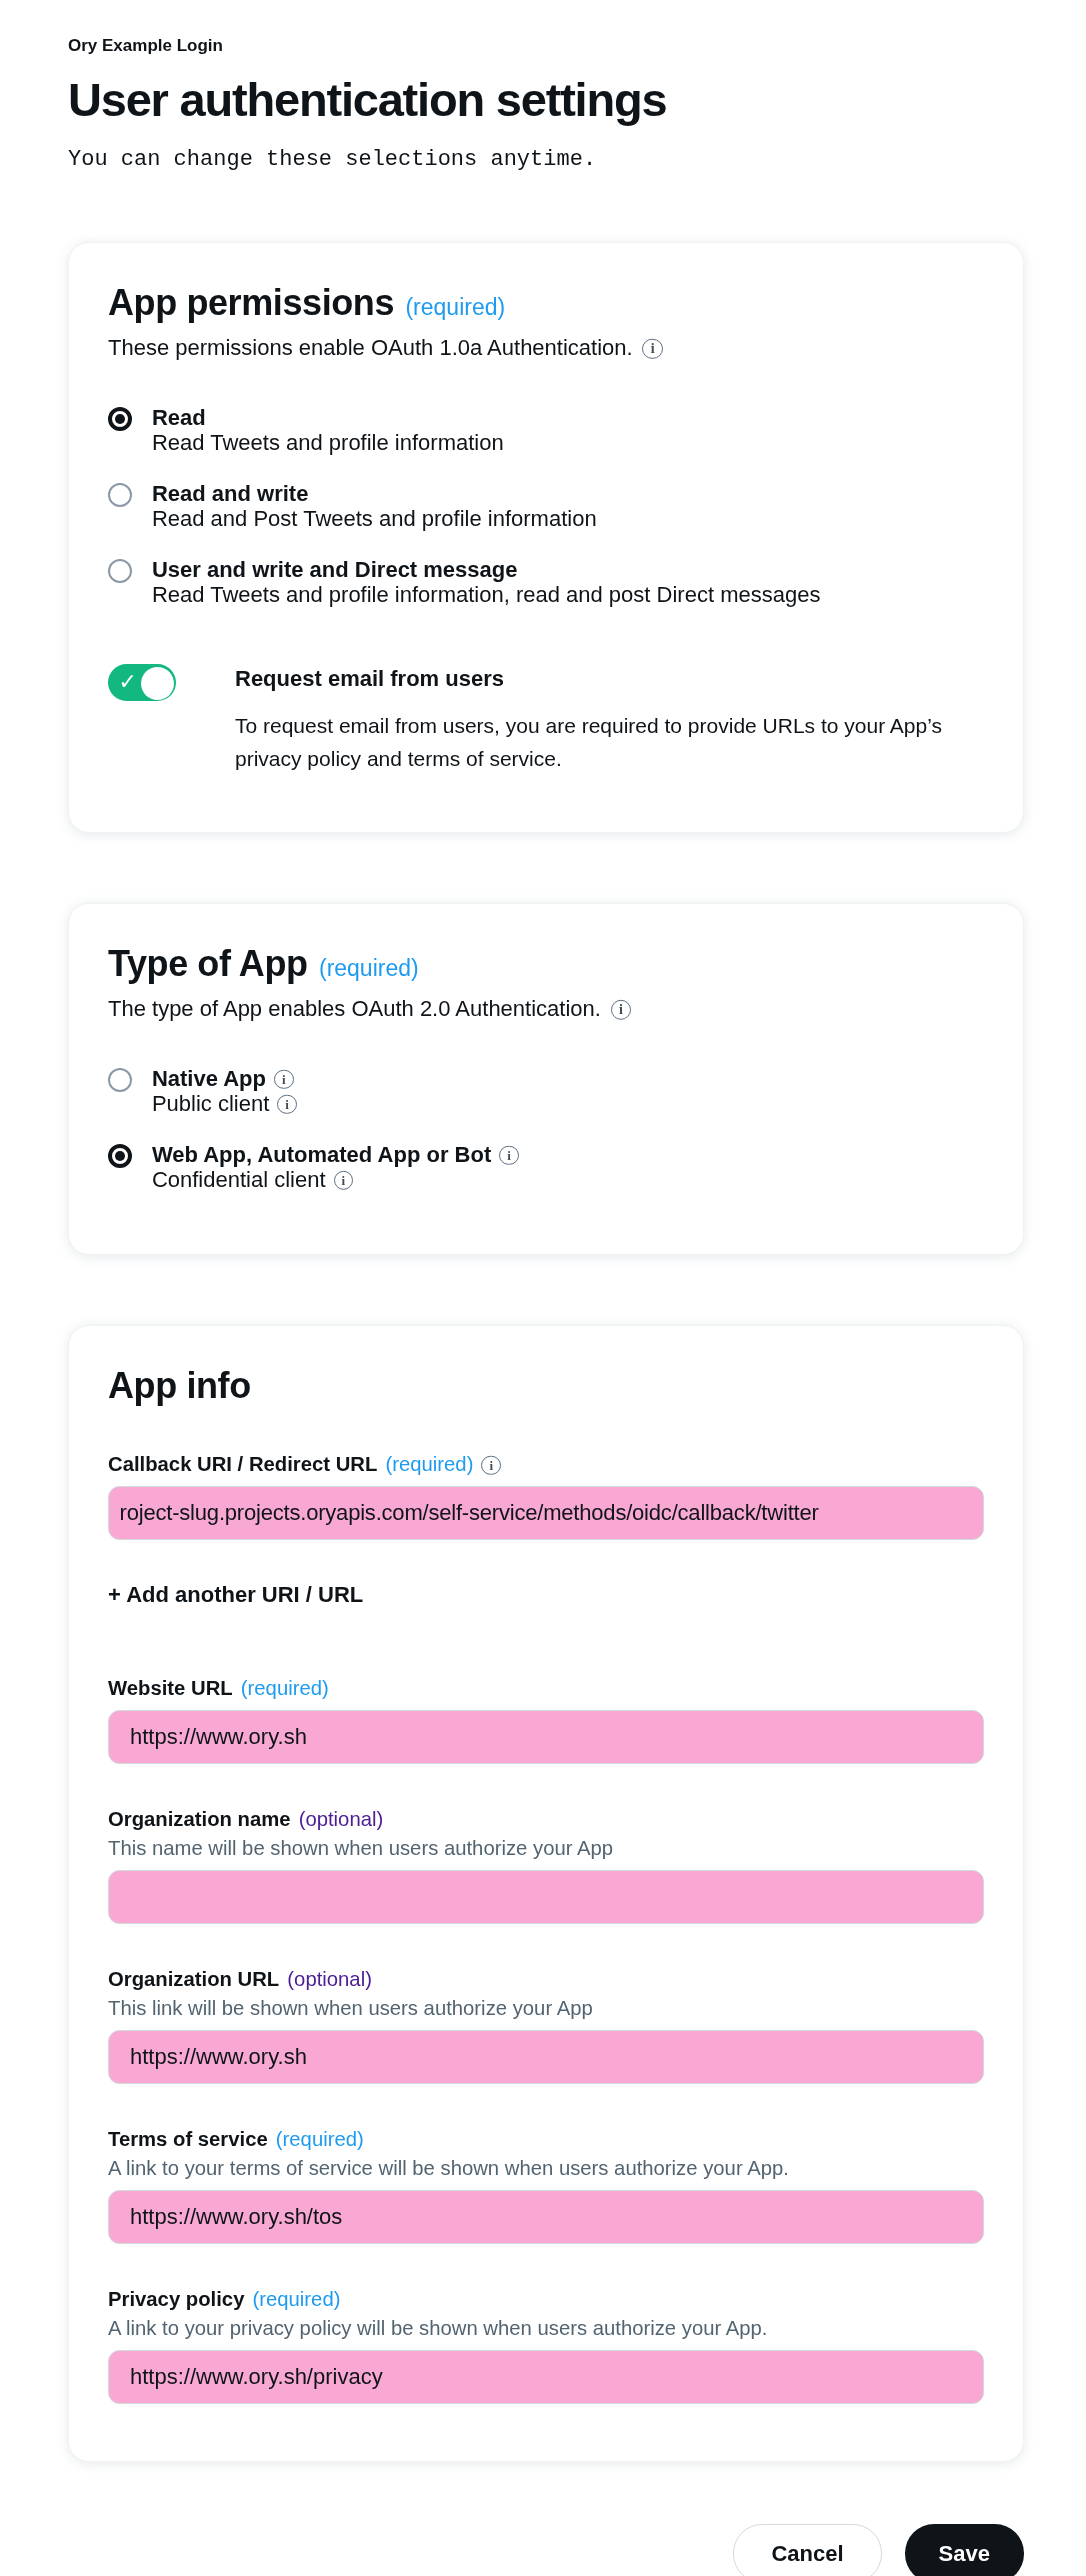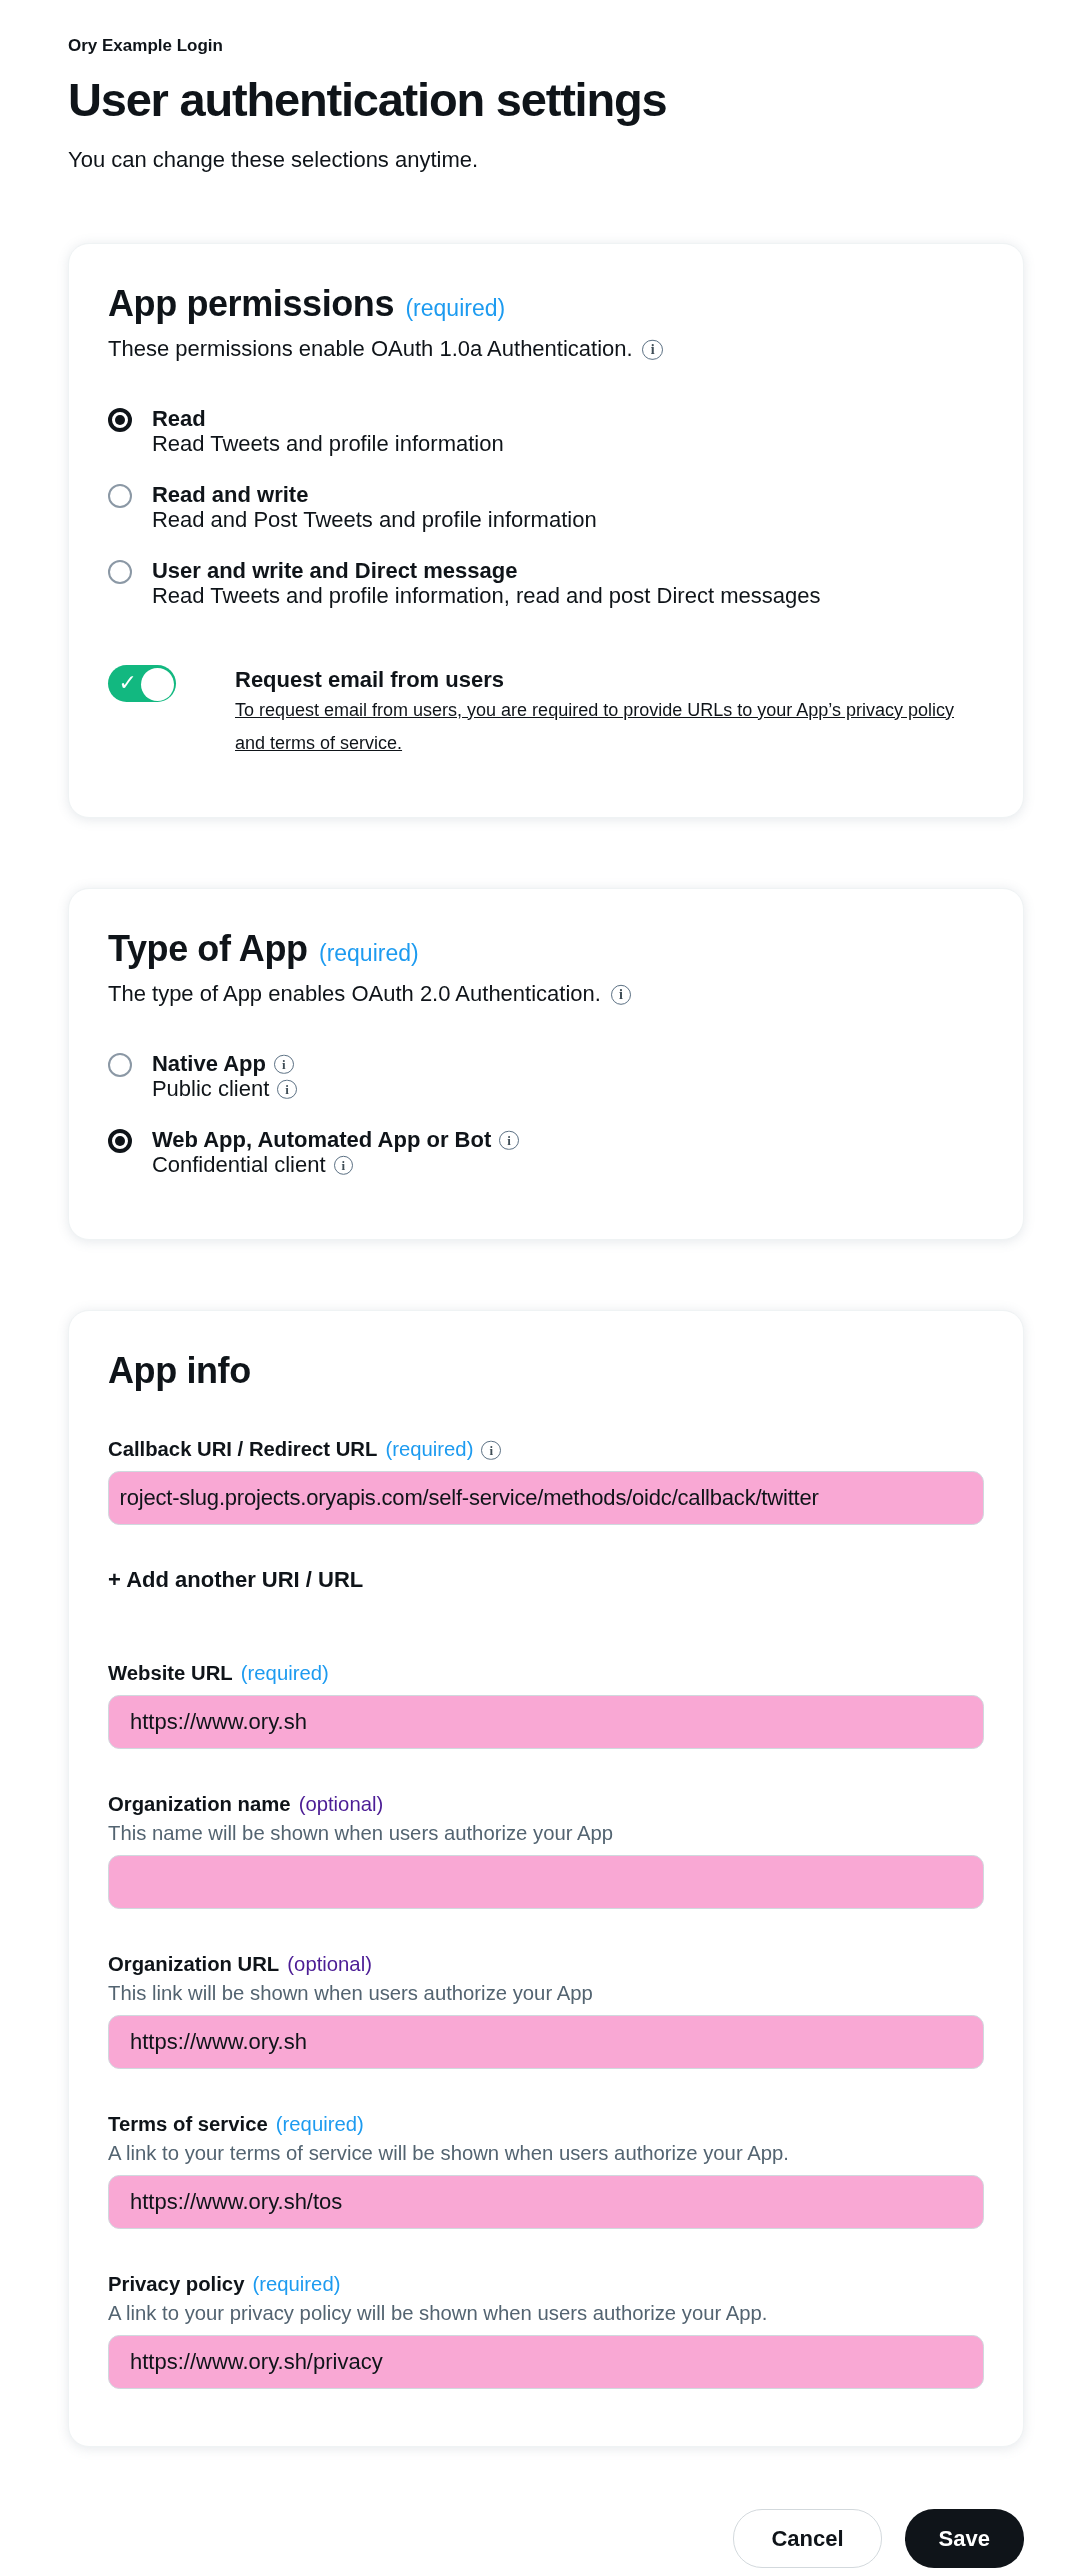--- a/index.html
+++ b/index.html
@@ -2,21 +2,21 @@
 <html style="font-size:13px"><head>
 <meta charset="utf-8">
 <style>
   html,body { margin:0; padding:0; background:#ffffff; }
   body { color:#0F1419; font-family:"Liberation Sans","DejaVu Sans",sans-serif; }
   .page { width:1086px; box-sizing:border-box; padding:36px 62px 49px 68px; }
 
   
   .app-label { font-size:17px; font-weight:700; }
   h1.page-title { font-size:47px; font-weight:700; letter-spacing:-1.2px; margin:16.3px 0 0; }
-  .subtitle { font-size:22px; margin:19.5px 0 0; }
+  .subtitle { font-size:22px; margin:19.5px 0 0;font-family:Liberation Mono, monospace; }
 
   
   .card { background:#fff; border:0.8px solid #EFF3F4; border-radius:21px;
           box-shadow:0 1.6px 11.4px rgba(101,119,134,0.16); padding:39px 39px 57px; margin-top:70px; }
   .card-title { display:flex; align-items:baseline; gap:11.4px; font-size:36px; font-weight:700;
                 letter-spacing:-0.4px; margin:0; }
   .card-title .required { font-size:23px; font-weight:400; color:#1D9BF0; letter-spacing:0; }
   .card-desc { display:flex; align-items:center; gap:9.8px; font-size:22px; margin:11.4px 0 0; }
 
   .info-icon { display:inline-flex; align-items:center; justify-content:center; flex:none;
@@ -37,21 +37,21 @@
   .opt-label { font-size:22px; font-weight:700; line-height:25px; display:flex; align-items:center; gap:8.1px; }
   .opt-desc  { font-size:22px; font-weight:400; line-height:25px; display:flex; align-items:center; gap:8.1px; }
 
   
   .toggle-row { display:flex; gap:59px; margin-top:57px; }
   .toggle { position:relative; flex:none; width:68px; height:37px; border-radius:18.7px; background:#12B880; }
   .toggle .check { position:absolute; left:10.6px; top:50%; transform:translateY(-54%);
                    color:#fff; font-size:22px; font-weight:700; }
   .toggle .knob { position:absolute; top:2.4px; right:2.4px; width:33px; height:33px; border-radius:50%; background:#fff; }
   .toggle-text { padding-top:1.6px; }
-  .toggle-desc { font-size:18px; line-height:33px; margin-top:2px; max-width:772px;text-decoration:underline; }
+  .toggle-desc { font-size:21px; line-height:33px; margin-top:18px; max-width:772px; }
 
   .card--type { padding-bottom:62px; }
 
   
   .field { margin-top:44px; }
   .field--first { margin-top:46px; }
   .field--website { margin-top:69px; }
   .field-label { display:flex; align-items:center; gap:8.1px; font-size:20.3px; font-weight:700; }
   .field-label .required { color:#1D9BF0; font-weight:400; }
   .field-label .required.dark { color:#4c1d95; }

